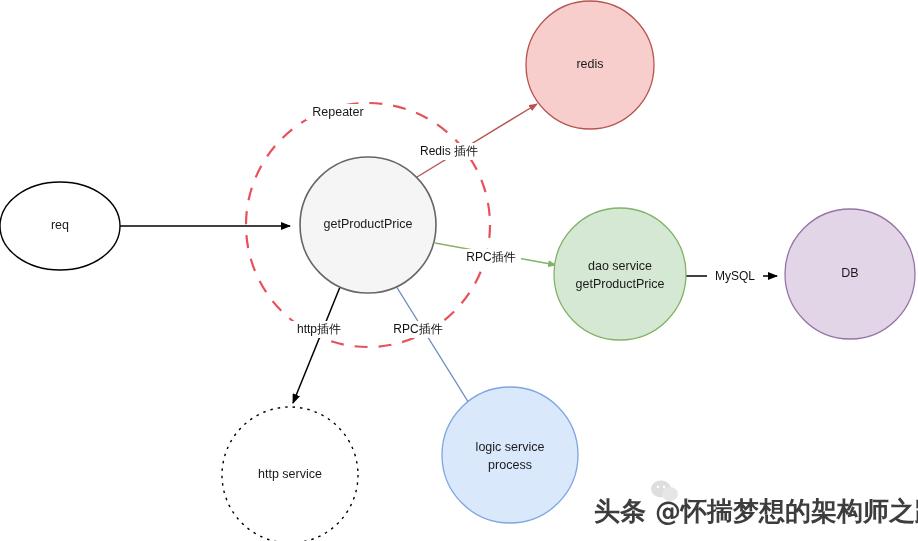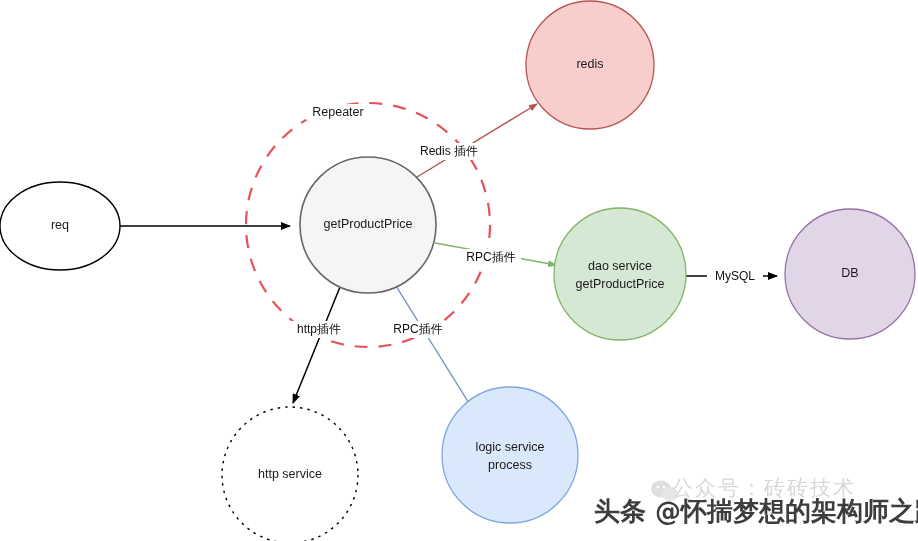--- a/index.html
+++ b/index.html
@@ -181,16 +181,15 @@
 
   <div class="watermark-badge">
     <svg width="30" height="26" viewBox="0 0 30 26">
       <ellipse cx="11" cy="11" rx="10" ry="8.5" fill="#dedede"></ellipse>
       <ellipse cx="20" cy="16" rx="8" ry="7" fill="#e6e6e6"></ellipse>
       <circle cx="8" cy="9" r="1.3" fill="#ffffff"></circle>
       <circle cx="14" cy="9" r="1.3" fill="#ffffff"></circle>
     </svg>
   </div>
 
-  <div class="watermark-sub">公众号：砖砖技术</div>
   <div class="watermark-main">头条 @怀揣梦想的架构师之路</div>
 
 </div>
 
 </body></html>

